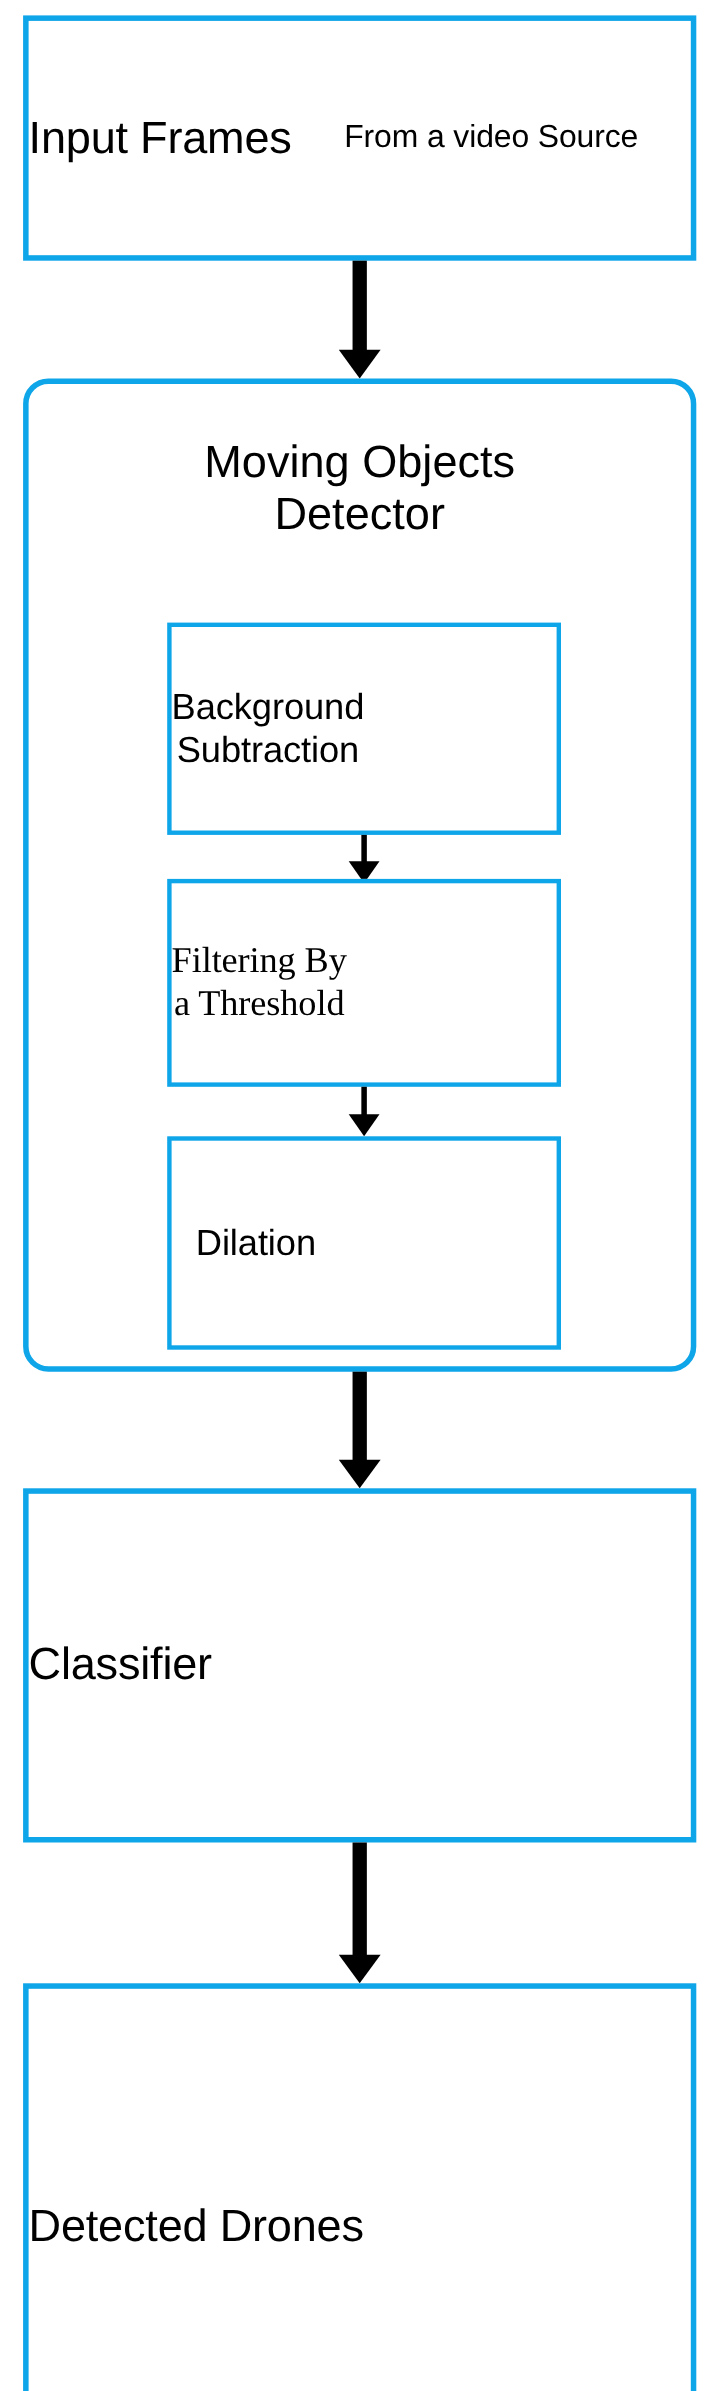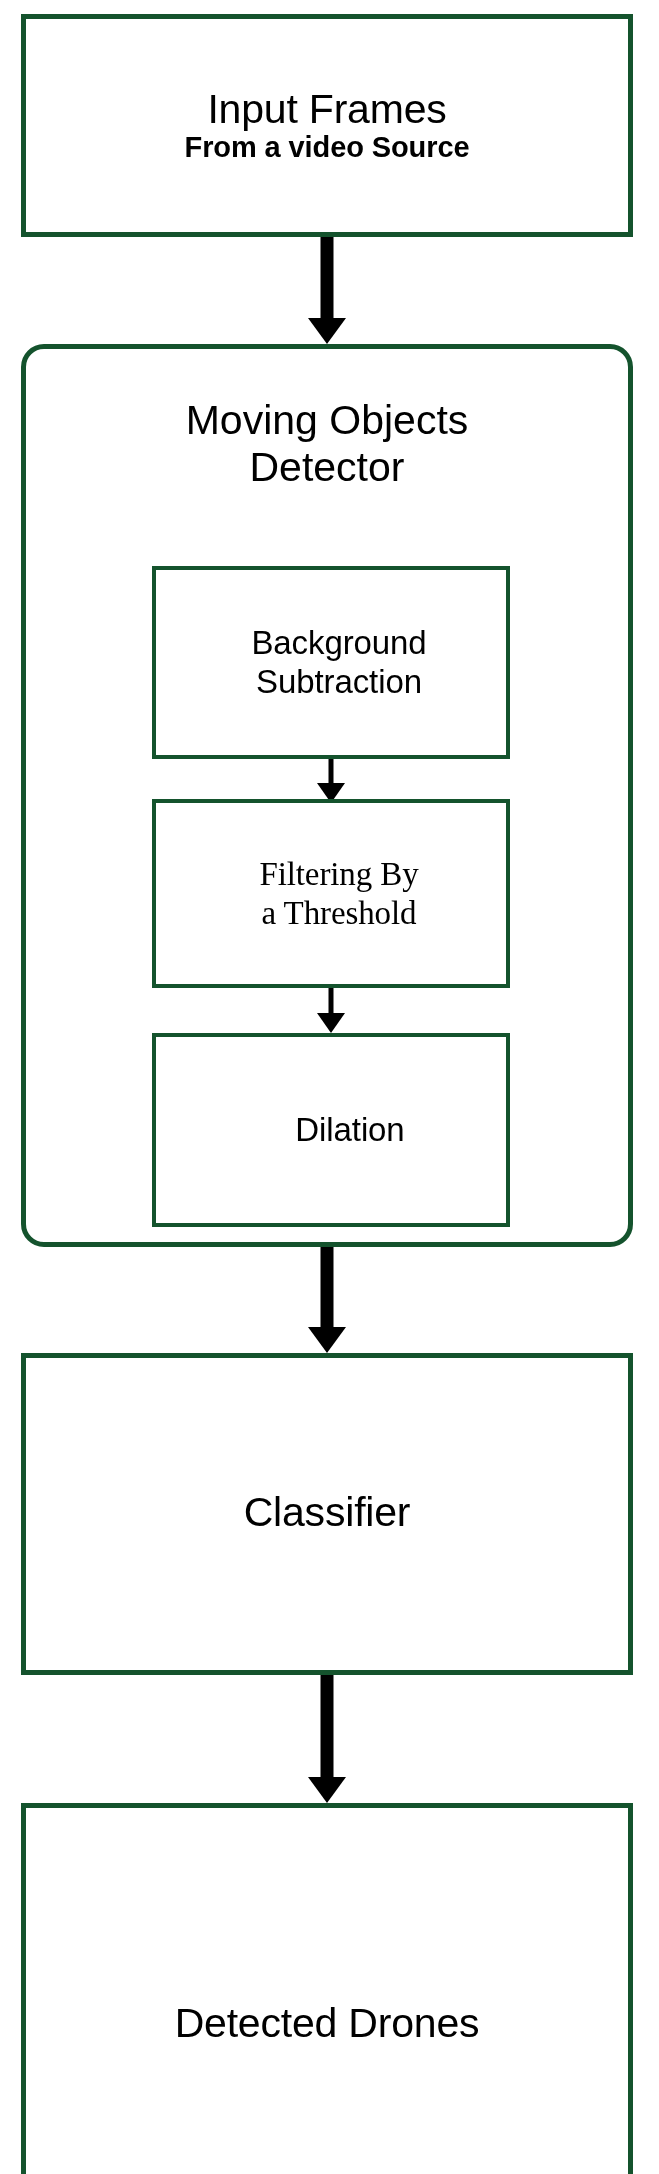--- a/index.html
+++ b/index.html
@@ -16,25 +16,24 @@
     width: 659px;
     height: 2174px;
     background: #ffffff;
     overflow: hidden;
   }
 
   .node {
     position: absolute;
     box-sizing: border-box;
     background: #ffffff;
-    border: 5px solid #14532d;
+    border: 5px solid #0ea5e9;
     display: flex;
-    flex-direction: column;
+    flex-direction: row;
     align-items: center;
-    justify-content: center;
     text-align: center;
   }
   .node.stage {
     border-width: 5px;
   }
   .node.substep {
     border-width: 4px;
   }
   .node.container {
     border-width: 5px;
@@ -45,32 +44,31 @@
   .title {
     font-size: 41px;
     line-height: 1.08;
     font-weight: 400;
     letter-spacing: -0.2px;
     white-space: pre;
   }
   .subtitle {
     font-size: 29px;
     line-height: 1.16;
-    font-weight: 700;
+    font-weight: 400;
     letter-spacing: -0.1px;
     white-space: pre-line;
     width: 96%;
   }
   .substep-label {
     font-size: 33px;
     line-height: 1.17;
     font-weight: 400;
     letter-spacing: -0.1px;
     white-space: pre-line;
-    margin-left: 16px;
   }
   .container-title {
     position: absolute;
     left: 0;
     right: 0;
     text-align: center;
     font-size: 41px;
     line-height: 1.15;
     white-space: pre-line;
   }

